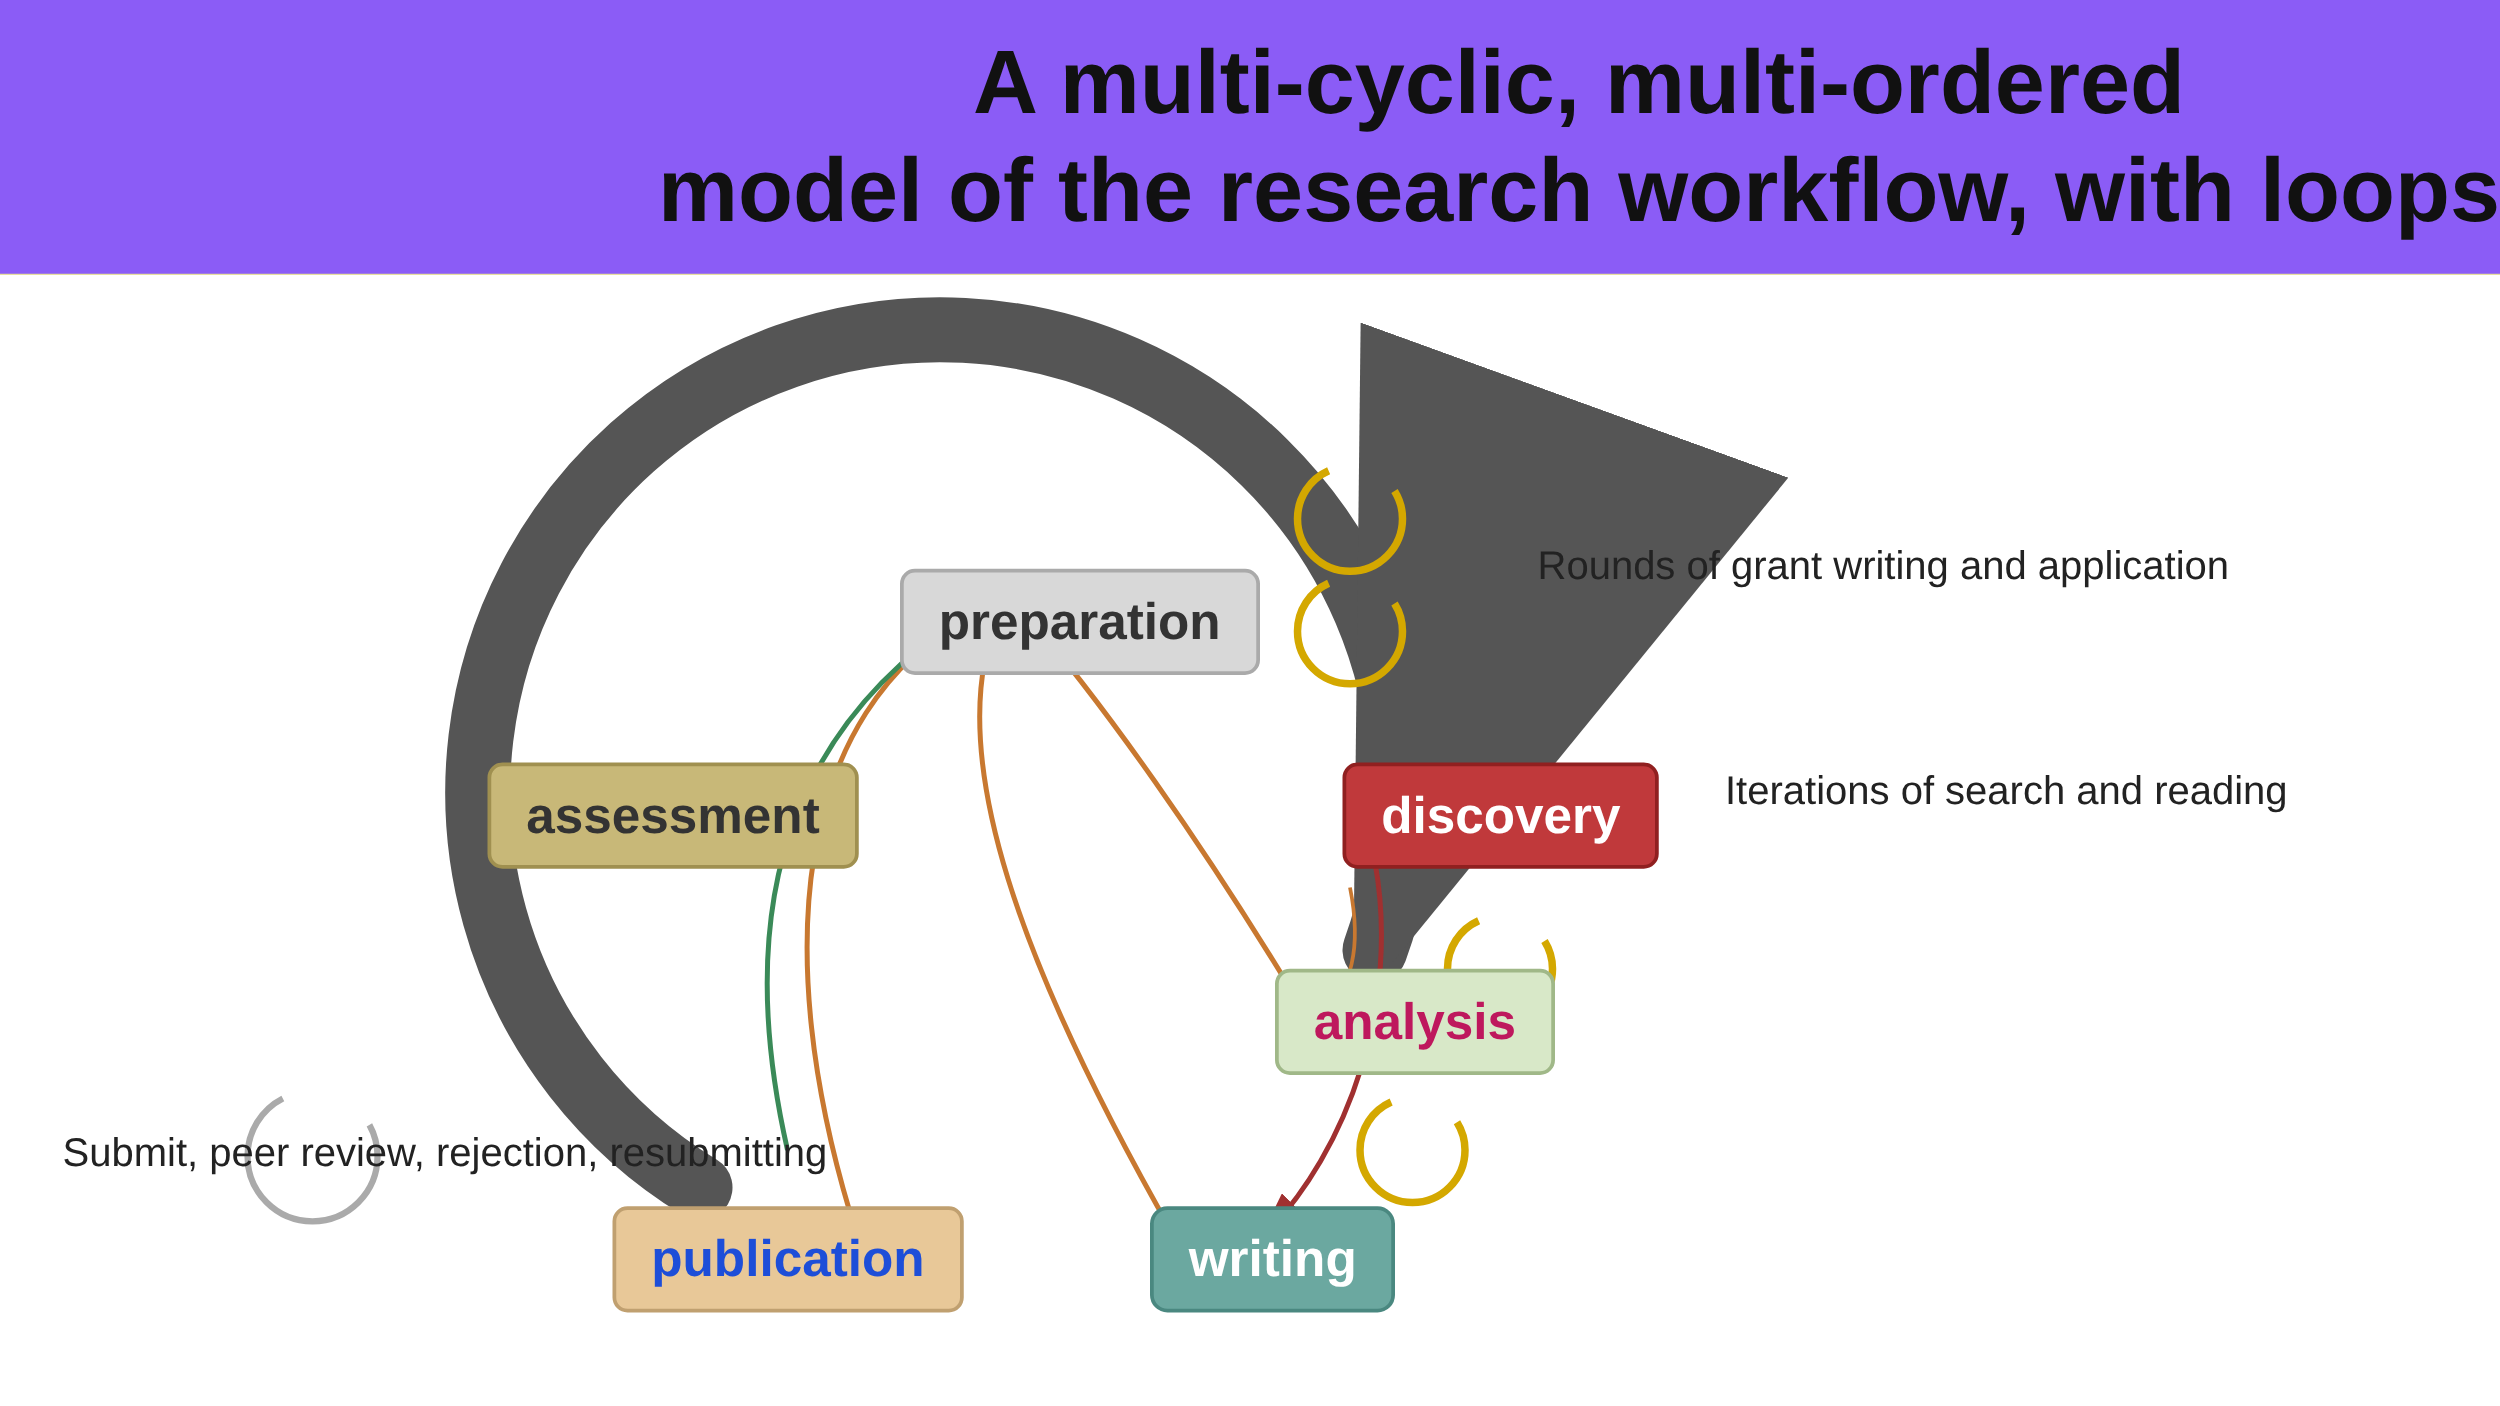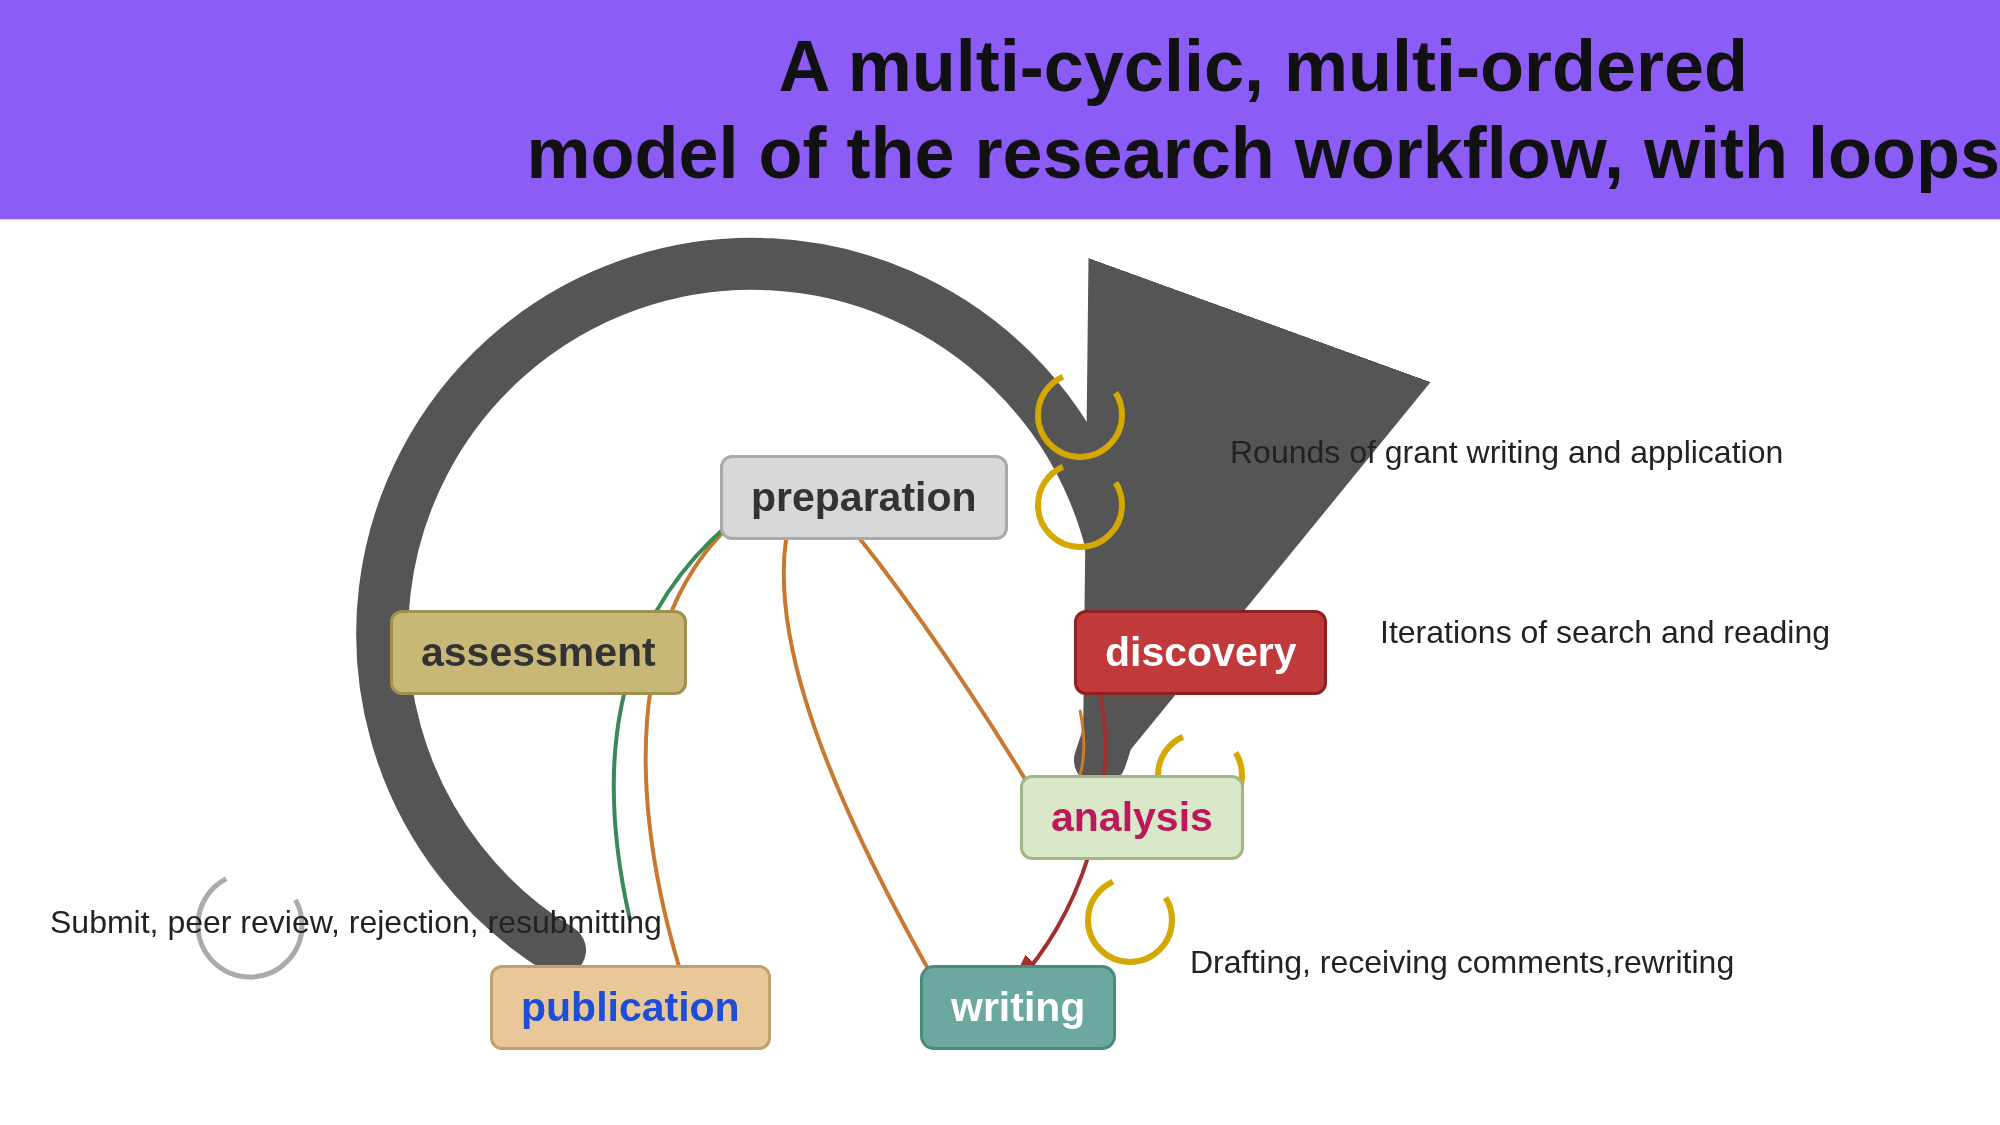--- a/index.html
+++ b/index.html
@@ -160,23 +160,19 @@
     <span>Rounds of grant writing
 and application</span>
   </div>
 
   <div class="annotation" style="left: 1380px; top: 390px;">
     <span>Iterations of
 search and reading</span>
   </div>
 
 
-  <div class="annotation" style="left: 1190px; top: 720px;">
-    <span>Drafting, receiving
-comments,rewriting</span>
-  </div>
 
   <div class="annotation" style="left: 50px; top: 680px;">
     <span>Submit, peer review,
 rejection, resubmitting</span>
   </div>
 
 </div>
 
 </body></html>

